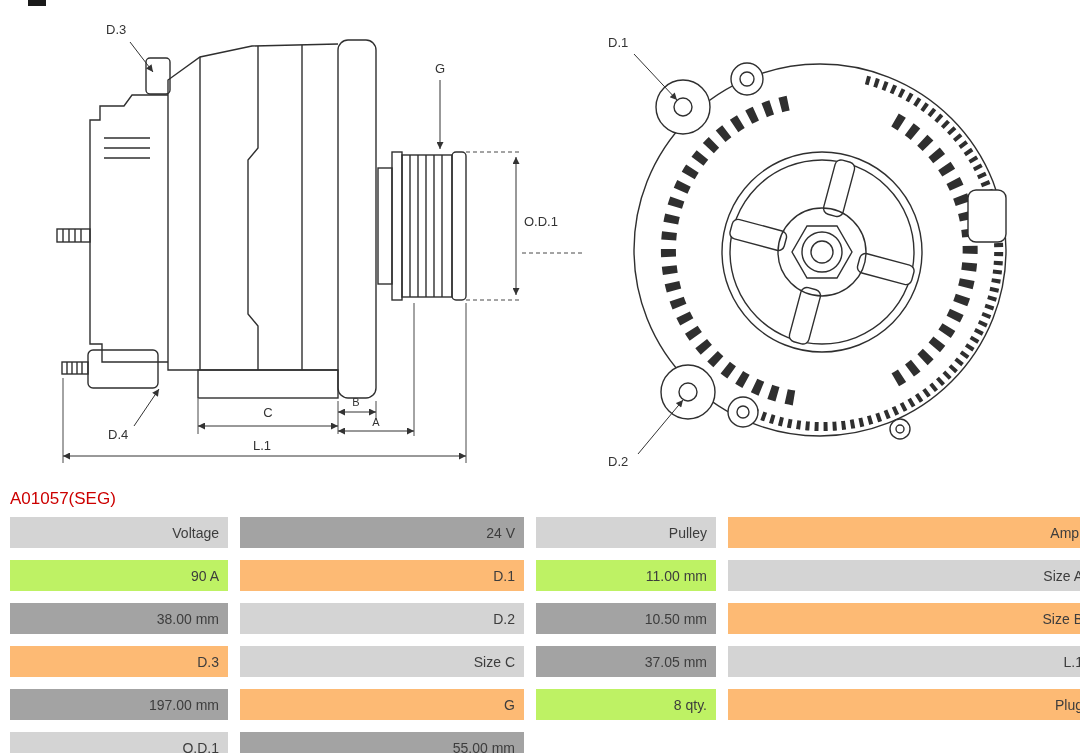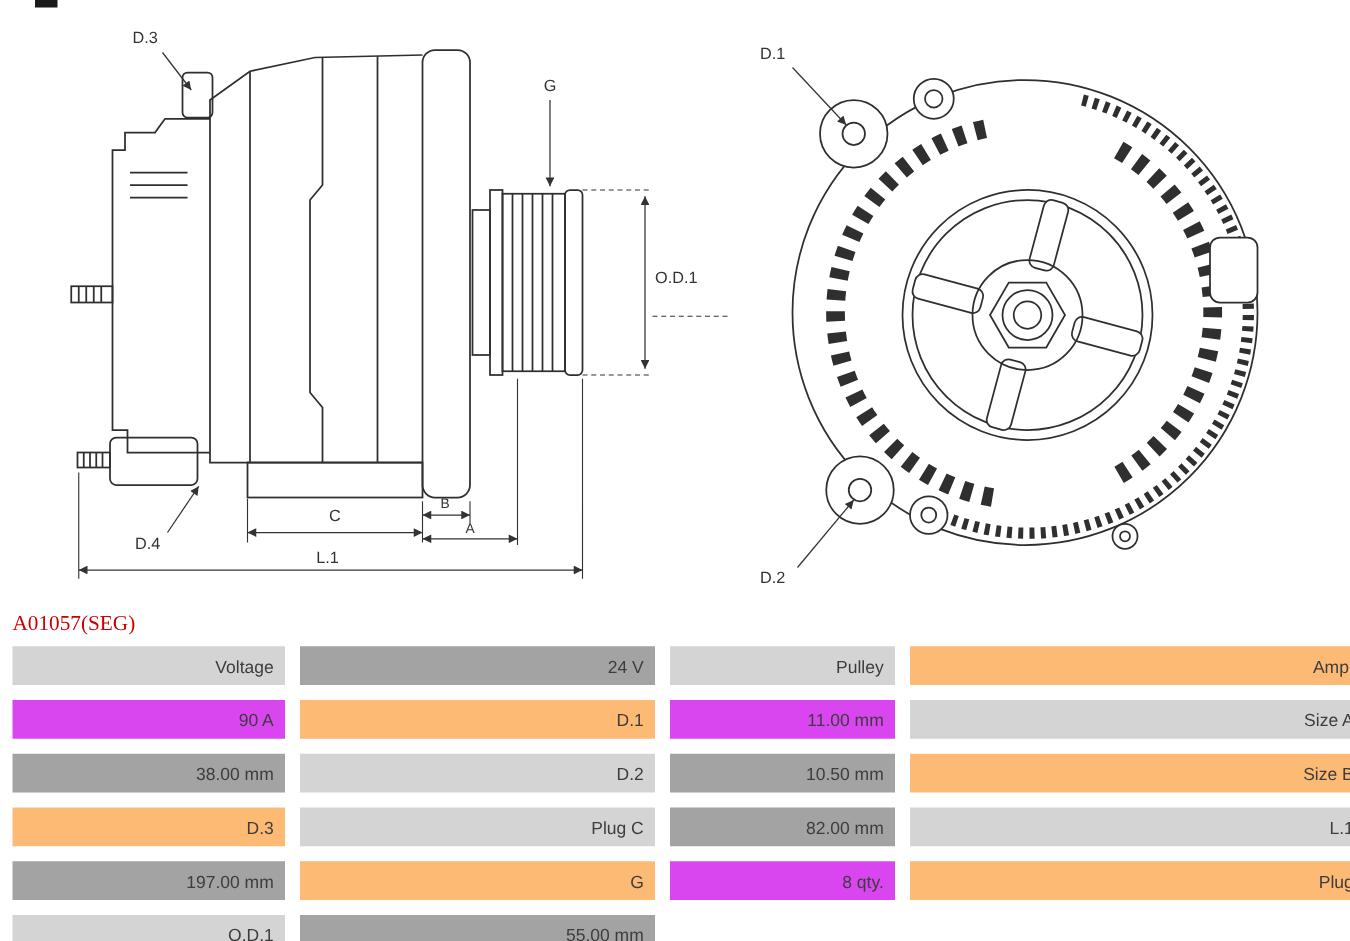--- a/index.html
+++ b/index.html
@@ -13,33 +13,33 @@
   .teeth{fill:none;stroke:#2f2f2f;stroke-width:9;stroke-dasharray:4 5;}
   .slots{fill:none;stroke:#2f2f2f;stroke-width:15;stroke-dasharray:8 9;}
 
   
   .dl{stroke:#333;stroke-width:1;fill:none;}
   .xl{stroke:#333;stroke-width:0.9;fill:none;}
   .dash{stroke-dasharray:4 3;}
   .dim text{font-size:13px;fill:#333;font-family:"Liberation Sans",sans-serif;}
   .dim text.small{font-size:11px;}
 
-  .part-number{position:absolute;left:10px;top:489px;font-size:17px;line-height:20px;color:#cc0000;font-family:Liberation Serif, serif;}
+  .part-number{position:absolute;left:10px;top:489px;font-size:17px;line-height:20px;color:#cc0000;}
 
   .spec-table{
     position:absolute;left:10px;top:517px;
     display:grid;grid-template-columns:218px 284px 180px 364px;
     grid-auto-rows:31px;column-gap:2px;row-gap:2px;
     font-size:14px;color:#3d3d3d;gap:12px;
   }
   .cell{display:flex;align-items:center;justify-content:flex-end;padding-right:9px;}
   .lbl.odd{background:#d4d4d4;}
   .lbl.even{background:#fdba74;}
   .val.odd{background:#a3a3a3;}
-  .val.even{background:#d946ef;}
+  .val.even{background:#bef264;}
   .cell.blank{background:transparent;}
 </style>
 </head>
 <body>
 
 <div class="page">
 
   <svg class="drawing" width="1080" height="490" viewBox="0 0 1080 490">
     <defs>
       <marker id="arr" viewBox="0 0 10 10" refX="10" refY="5" markerWidth="9" markerHeight="7" orient="auto-start-reverse">
@@ -195,22 +195,22 @@
     <div class="cell val even">11.00 mm</div>
 
     <div class="cell lbl odd">Size A</div>
     <div class="cell val odd">38.00 mm</div>
     <div class="cell lbl odd">D.2</div>
     <div class="cell val odd">10.50 mm</div>
 
     <div class="cell lbl even">Size B</div>
     <div class="cell lbl even">D.3</div>
 
-    <div class="cell lbl odd">Plug C</div>
-    <div class="cell val odd">82.00 mm</div>
+    <div class="cell lbl odd">Size C</div>
+    <div class="cell val odd">37.05 mm</div>
     <div class="cell lbl odd">L.1</div>
     <div class="cell val odd">197.00 mm</div>
 
     <div class="cell lbl even">G</div>
     <div class="cell val even">8 qty.</div>
     <div class="cell lbl even">Plug</div>
 
     <div class="cell lbl odd">O.D.1</div>
     <div class="cell val odd">55.00 mm</div>
     <div class="cell blank"></div>

